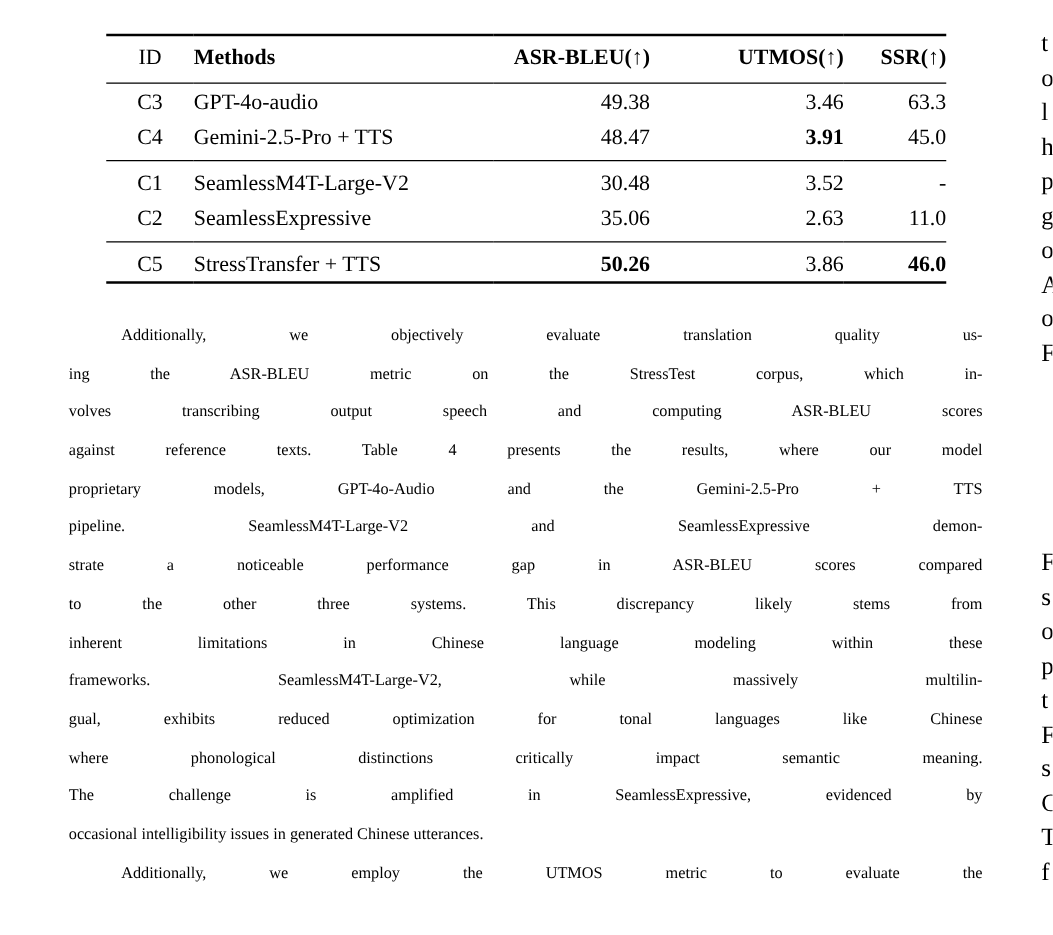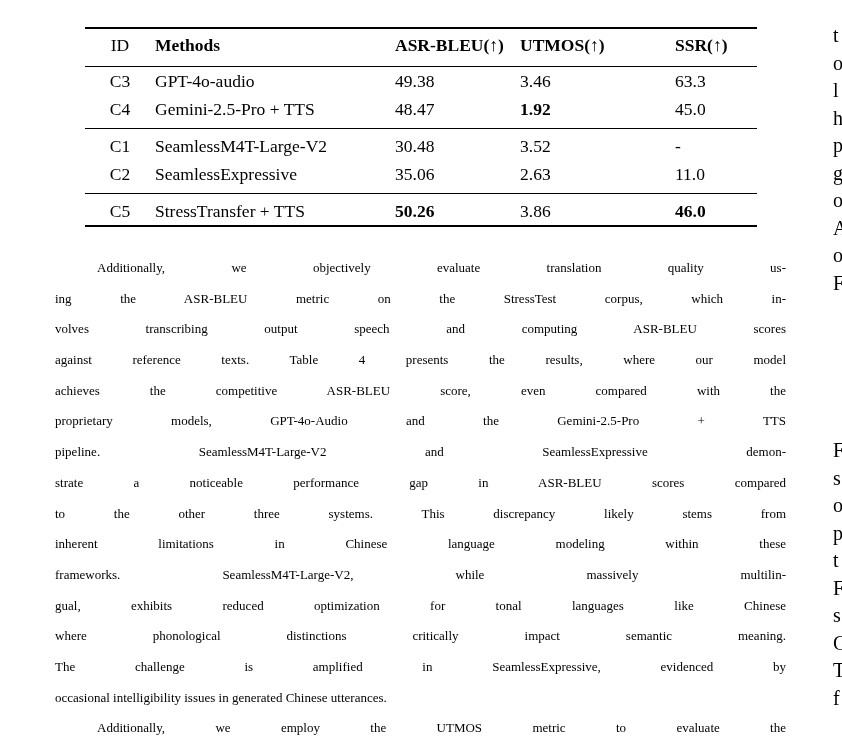--- a/index.html
+++ b/index.html
@@ -25,21 +25,21 @@
     line-height: 20px;
     border-top: 2px solid #000;
     border-bottom: 2px solid #000;
   }
   .results-table thead tr { border-bottom: 1px solid #000; }
   .results-table th { font-weight: bold; padding: 6px 0 11px; }
   .results-table th.col-id { font-weight: normal; }
   .results-table td { padding: 4px 0; }
   .results-table .col-id { text-align: center; }
   .results-table .col-method { text-align: left; }
-  .results-table .num { text-align: left; }
+  .results-table .num { text-align: right; }
   tr.group-end { border-bottom: 1.7px solid #000; }
   tr.group-end td { padding-bottom: 9px; }
   tr.group-start td { padding-top: 7px; }
   .b { font-weight: bold; }
 
   
   .bodytext {
     position: absolute;
     left: 55px; top: 253px;
     width: 731px;
@@ -91,21 +91,21 @@
       <td class="col-id">C3</td>
       <td class="col-method">GPT-4o-audio</td>
       <td class="num">49.38</td>
       <td class="num">3.46</td>
       <td class="num">63.3</td>
     </tr>
     <tr class="group-end">
       <td class="col-id">C4</td>
       <td class="col-method">Gemini-2.5-Pro + TTS</td>
       <td class="num">48.47</td>
-      <td class="num b">1.92</td>
+      <td class="num b">3.91</td>
       <td class="num">45.0</td>
     </tr>
     <tr class="group-start">
       <td class="col-id">C1</td>
       <td class="col-method">SeamlessM4T-Large-V2</td>
       <td class="num">30.48</td>
       <td class="num">3.52</td>
       <td class="num">-</td>
     </tr>
     <tr class="group-end">
@@ -123,21 +123,20 @@
       <td class="num b">46.0</td>
     </tr>
   </tbody>
 </table>
 
 <div class="bodytext">
   <div class="tline indent">Additionally, we objectively evaluate translation quality us-</div>
   <div class="tline">ing the ASR-BLEU metric on the StressTest corpus, which in-</div>
   <div class="tline">volves transcribing output speech and computing ASR-BLEU scores</div>
   <div class="tline">against reference texts. Table 4 presents the results, where our model</div>
-  <div class="tline">achieves the competitive ASR-BLEU score, even compared with the</div>
   <div class="tline">proprietary models, GPT-4o-Audio and the Gemini-2.5-Pro + TTS</div>
   <div class="tline">pipeline. SeamlessM4T-Large-V2 and SeamlessExpressive demon-</div>
   <div class="tline">strate a noticeable performance gap in ASR-BLEU scores compared</div>
   <div class="tline">to the other three systems.  This discrepancy likely stems from</div>
   <div class="tline">inherent limitations in Chinese language modeling within these</div>
   <div class="tline">frameworks.  SeamlessM4T-Large-V2, while massively multilin-</div>
   <div class="tline">gual, exhibits reduced optimization for tonal languages like Chinese</div>
   <div class="tline">where phonological distinctions critically impact semantic meaning.</div>
   <div class="tline">The challenge is amplified in SeamlessExpressive, evidenced by</div>
   <div class="tline pend">occasional intelligibility issues in generated Chinese utterances.</div>

